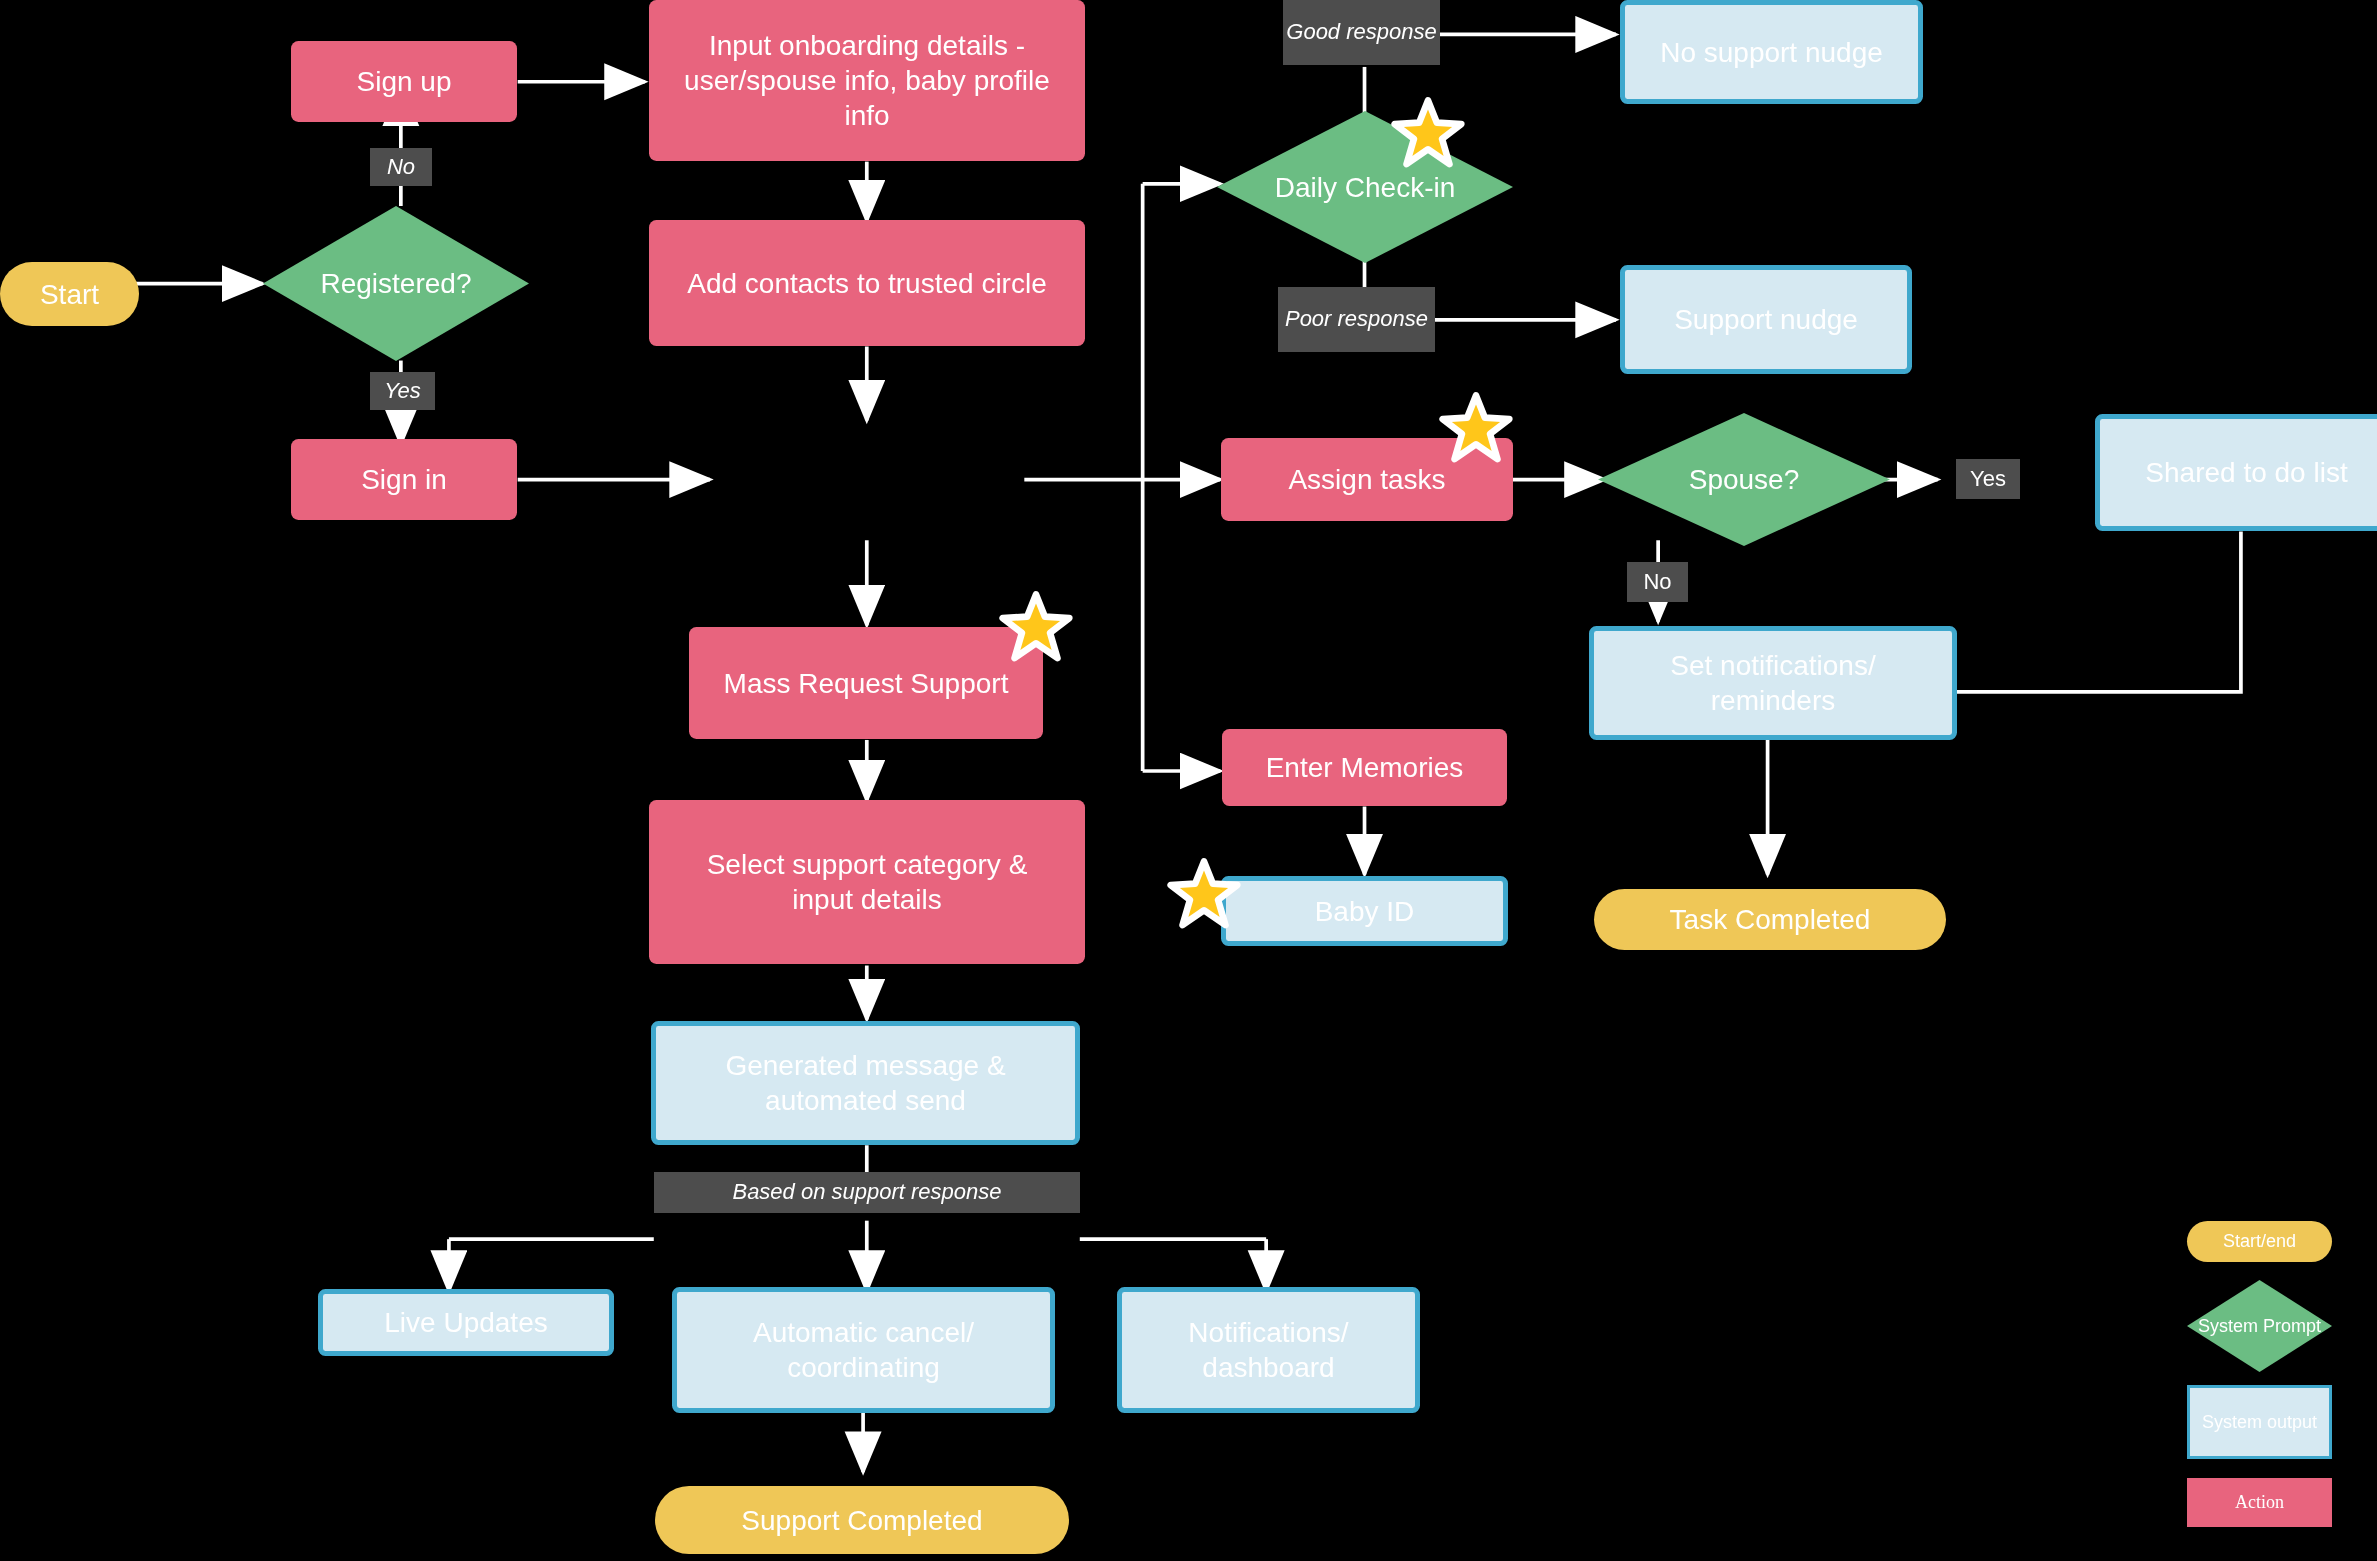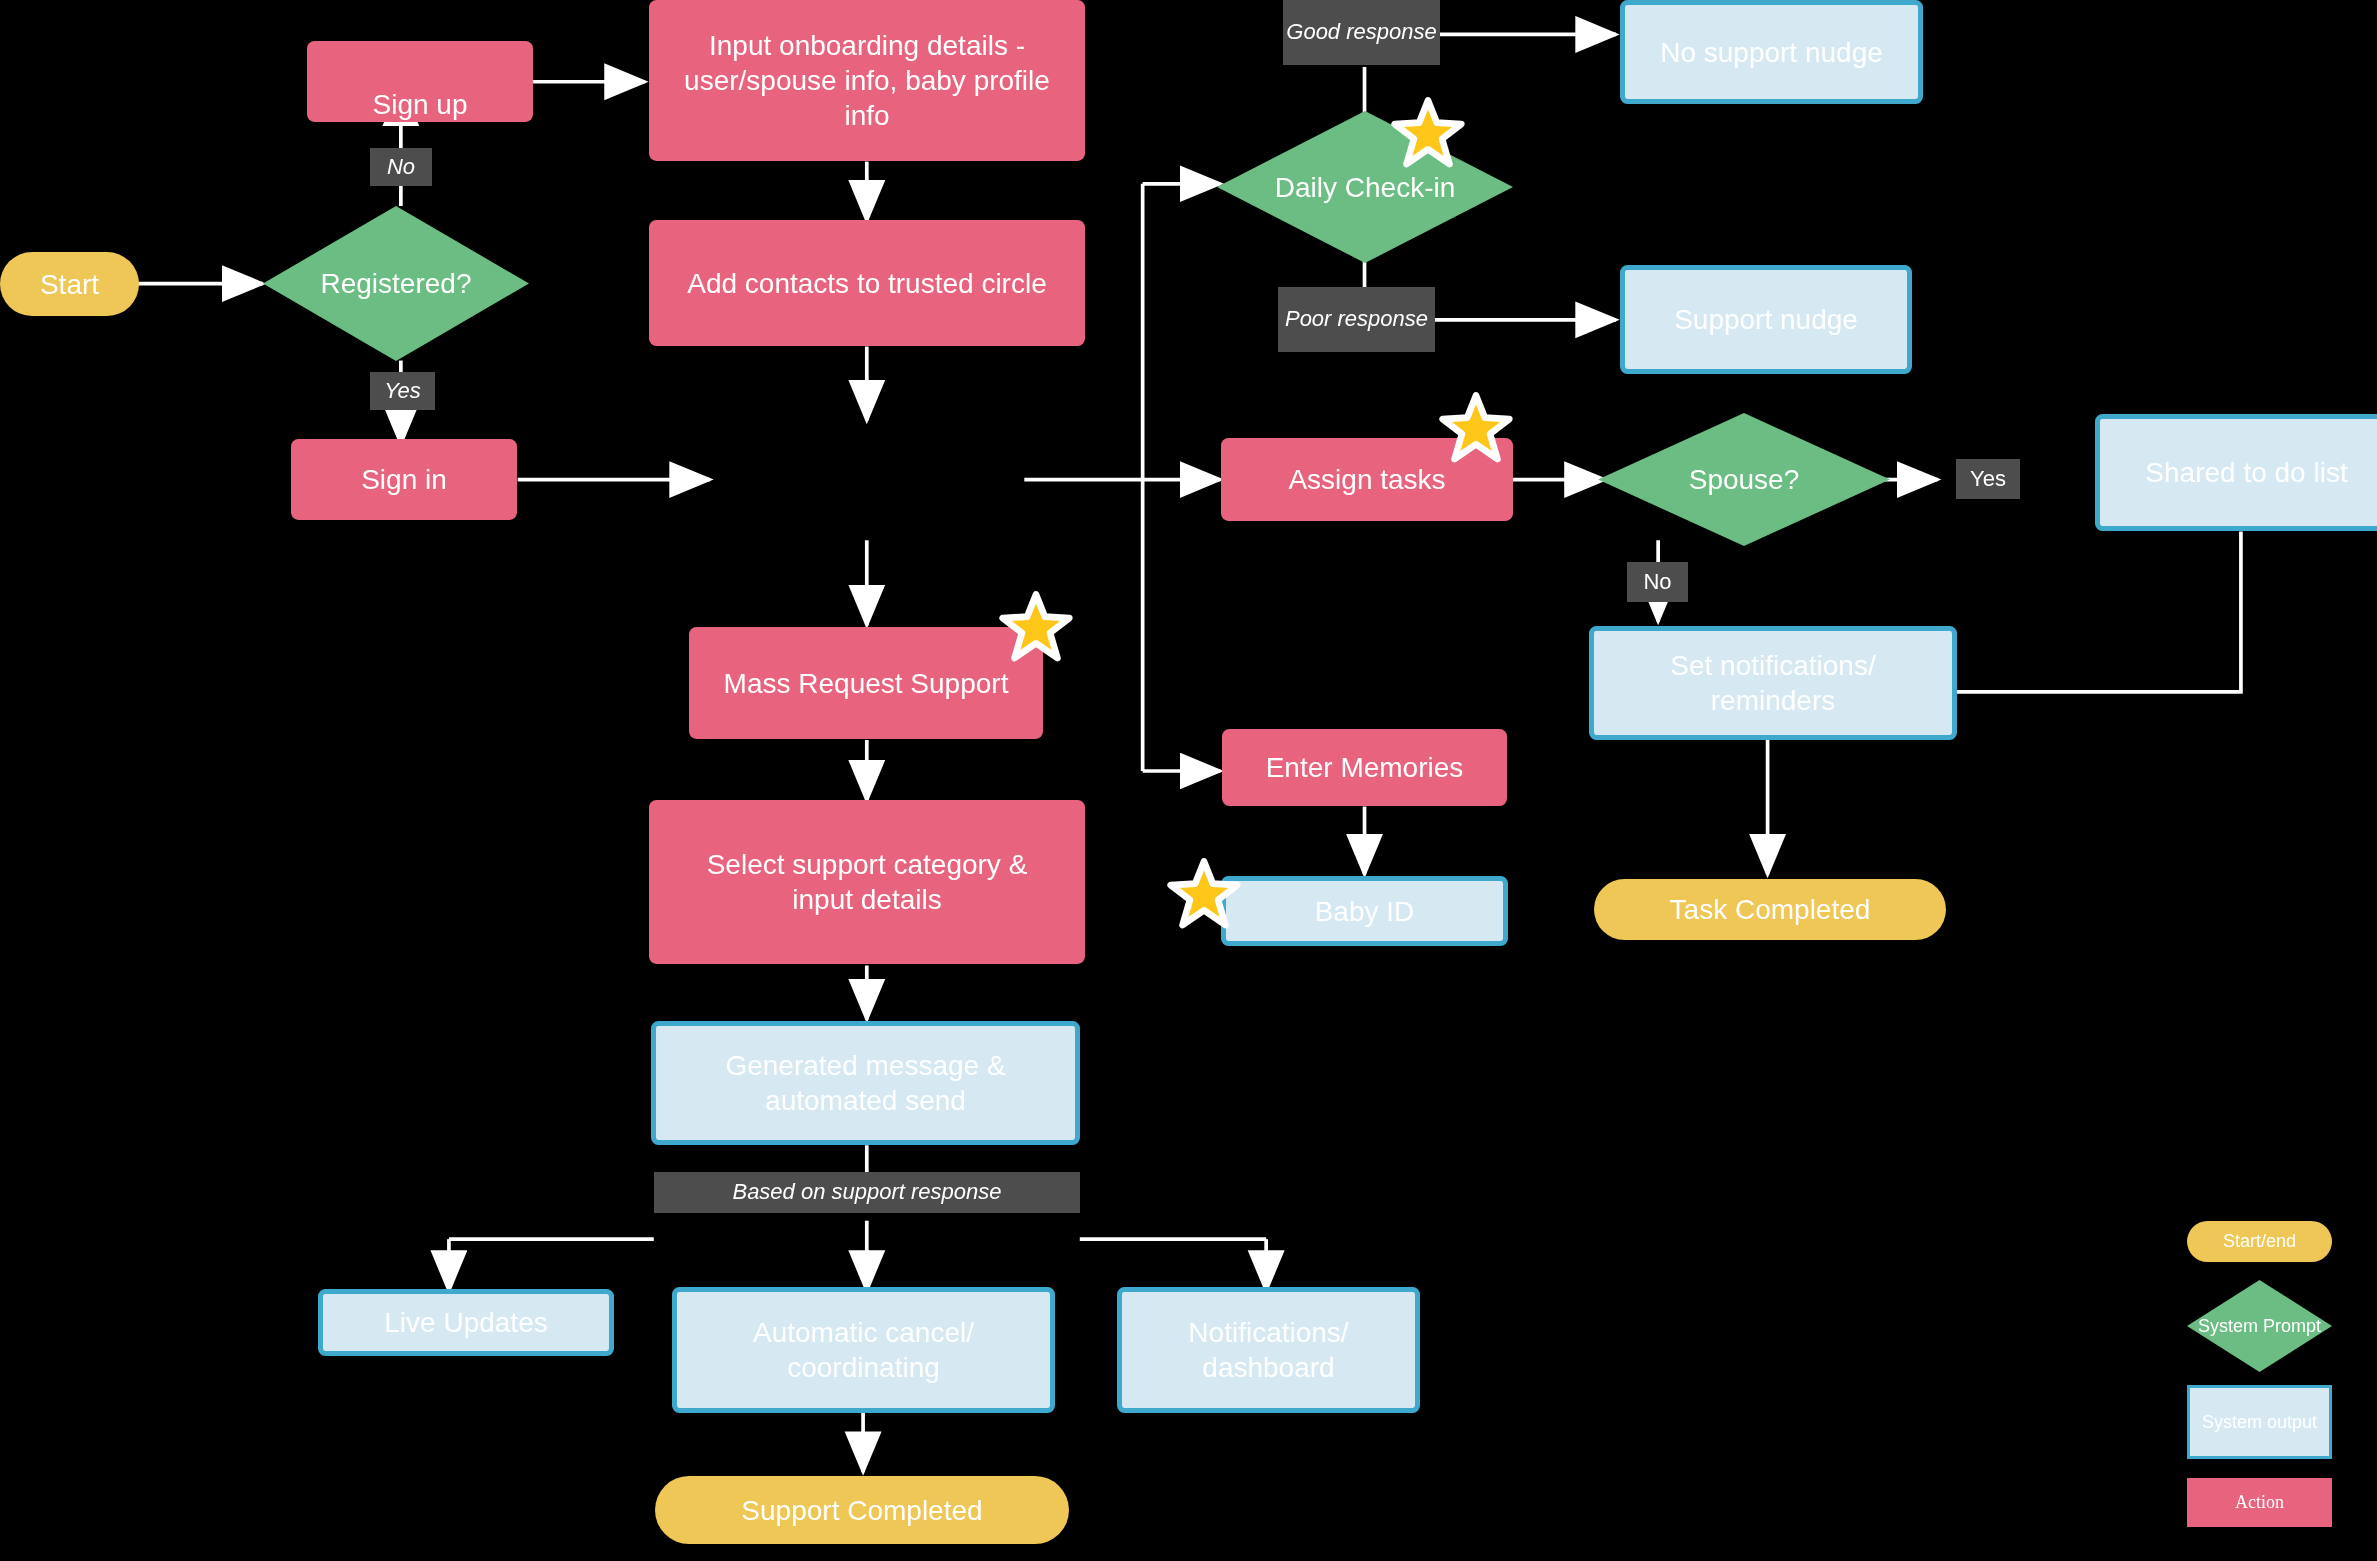--- a/index.html
+++ b/index.html
@@ -6,21 +6,21 @@
   body{width:2377px;height:1562px;position:relative;overflow:hidden;
        font-family:"Liberation Sans",sans-serif;}
   #stage{position:absolute;left:0;top:0;width:2377px;height:1562px;}
   svg#wires{position:absolute;left:0;top:0;width:2377px;height:1562px;z-index:1;}
 
   .node{position:absolute;z-index:3;display:flex;align-items:center;
         justify-content:center;text-align:center;color:#fff;box-sizing:border-box;
         line-height:1.25;}
   .action{background:#E8647E;border-radius:7.4px;font-size:28px;}
   .output{background:#D6E9F2;border:5.2px solid #3FA8CD;border-radius:7.4px;font-size:28px;}
-  .startend{background:#EFC757;border-radius:739px;font-size:28px;}
+  .startend{background:#EFC757;border-radius:739px;font-size:28px;margin-top:10px;}
   .prompt{font-size:28px;background:transparent;}
   .prompt .dia{position:absolute;left:0;top:0;width:100%;height:100%;
         background:#6BBD83;clip-path:polygon(50% 0,100% 50%,50% 100%,0 50%);z-index:-1;}
   .prompt span{position:relative;z-index:2;}
 
   .edgelabel{position:absolute;z-index:4;background:#4D4D4D;color:#fff;
        font-size:22px;font-style:italic;display:flex;align-items:center;
        justify-content:center;text-align:center;line-height:1.2;box-sizing:border-box;}
   .edgelabel.plain{font-style:normal;}
 
@@ -121,21 +121,21 @@
 
   <div class="node startend" style="left:0px;top:252px;width:139px;height:64px;">
     <span>Start</span>
   </div>
 
   <div class="node prompt" style="left:263px;top:206px;width:266px;height:155px;">
     <div class="dia"></div>
     <span>Registered?</span>
   </div>
 
-  <div class="node action" style="left:307px;top:41px;width:226px;height:81px;align-items:flex-end;">
+  <div class="node action" style="left:291px;top:41px;width:226px;height:81px;">
     <span>Sign up</span>
   </div>
 
   <div class="node action" name="sign-in" style="left:291px;top:439px;width:226px;height:81px;">
     <span>Sign in</span>
   </div>
 
   <div class="node action" style="left:649px;top:0px;width:436px;height:161px;padding:0 30px;">
     <span>Input onboarding details - user/spouse info, baby profile info</span>
   </div>

